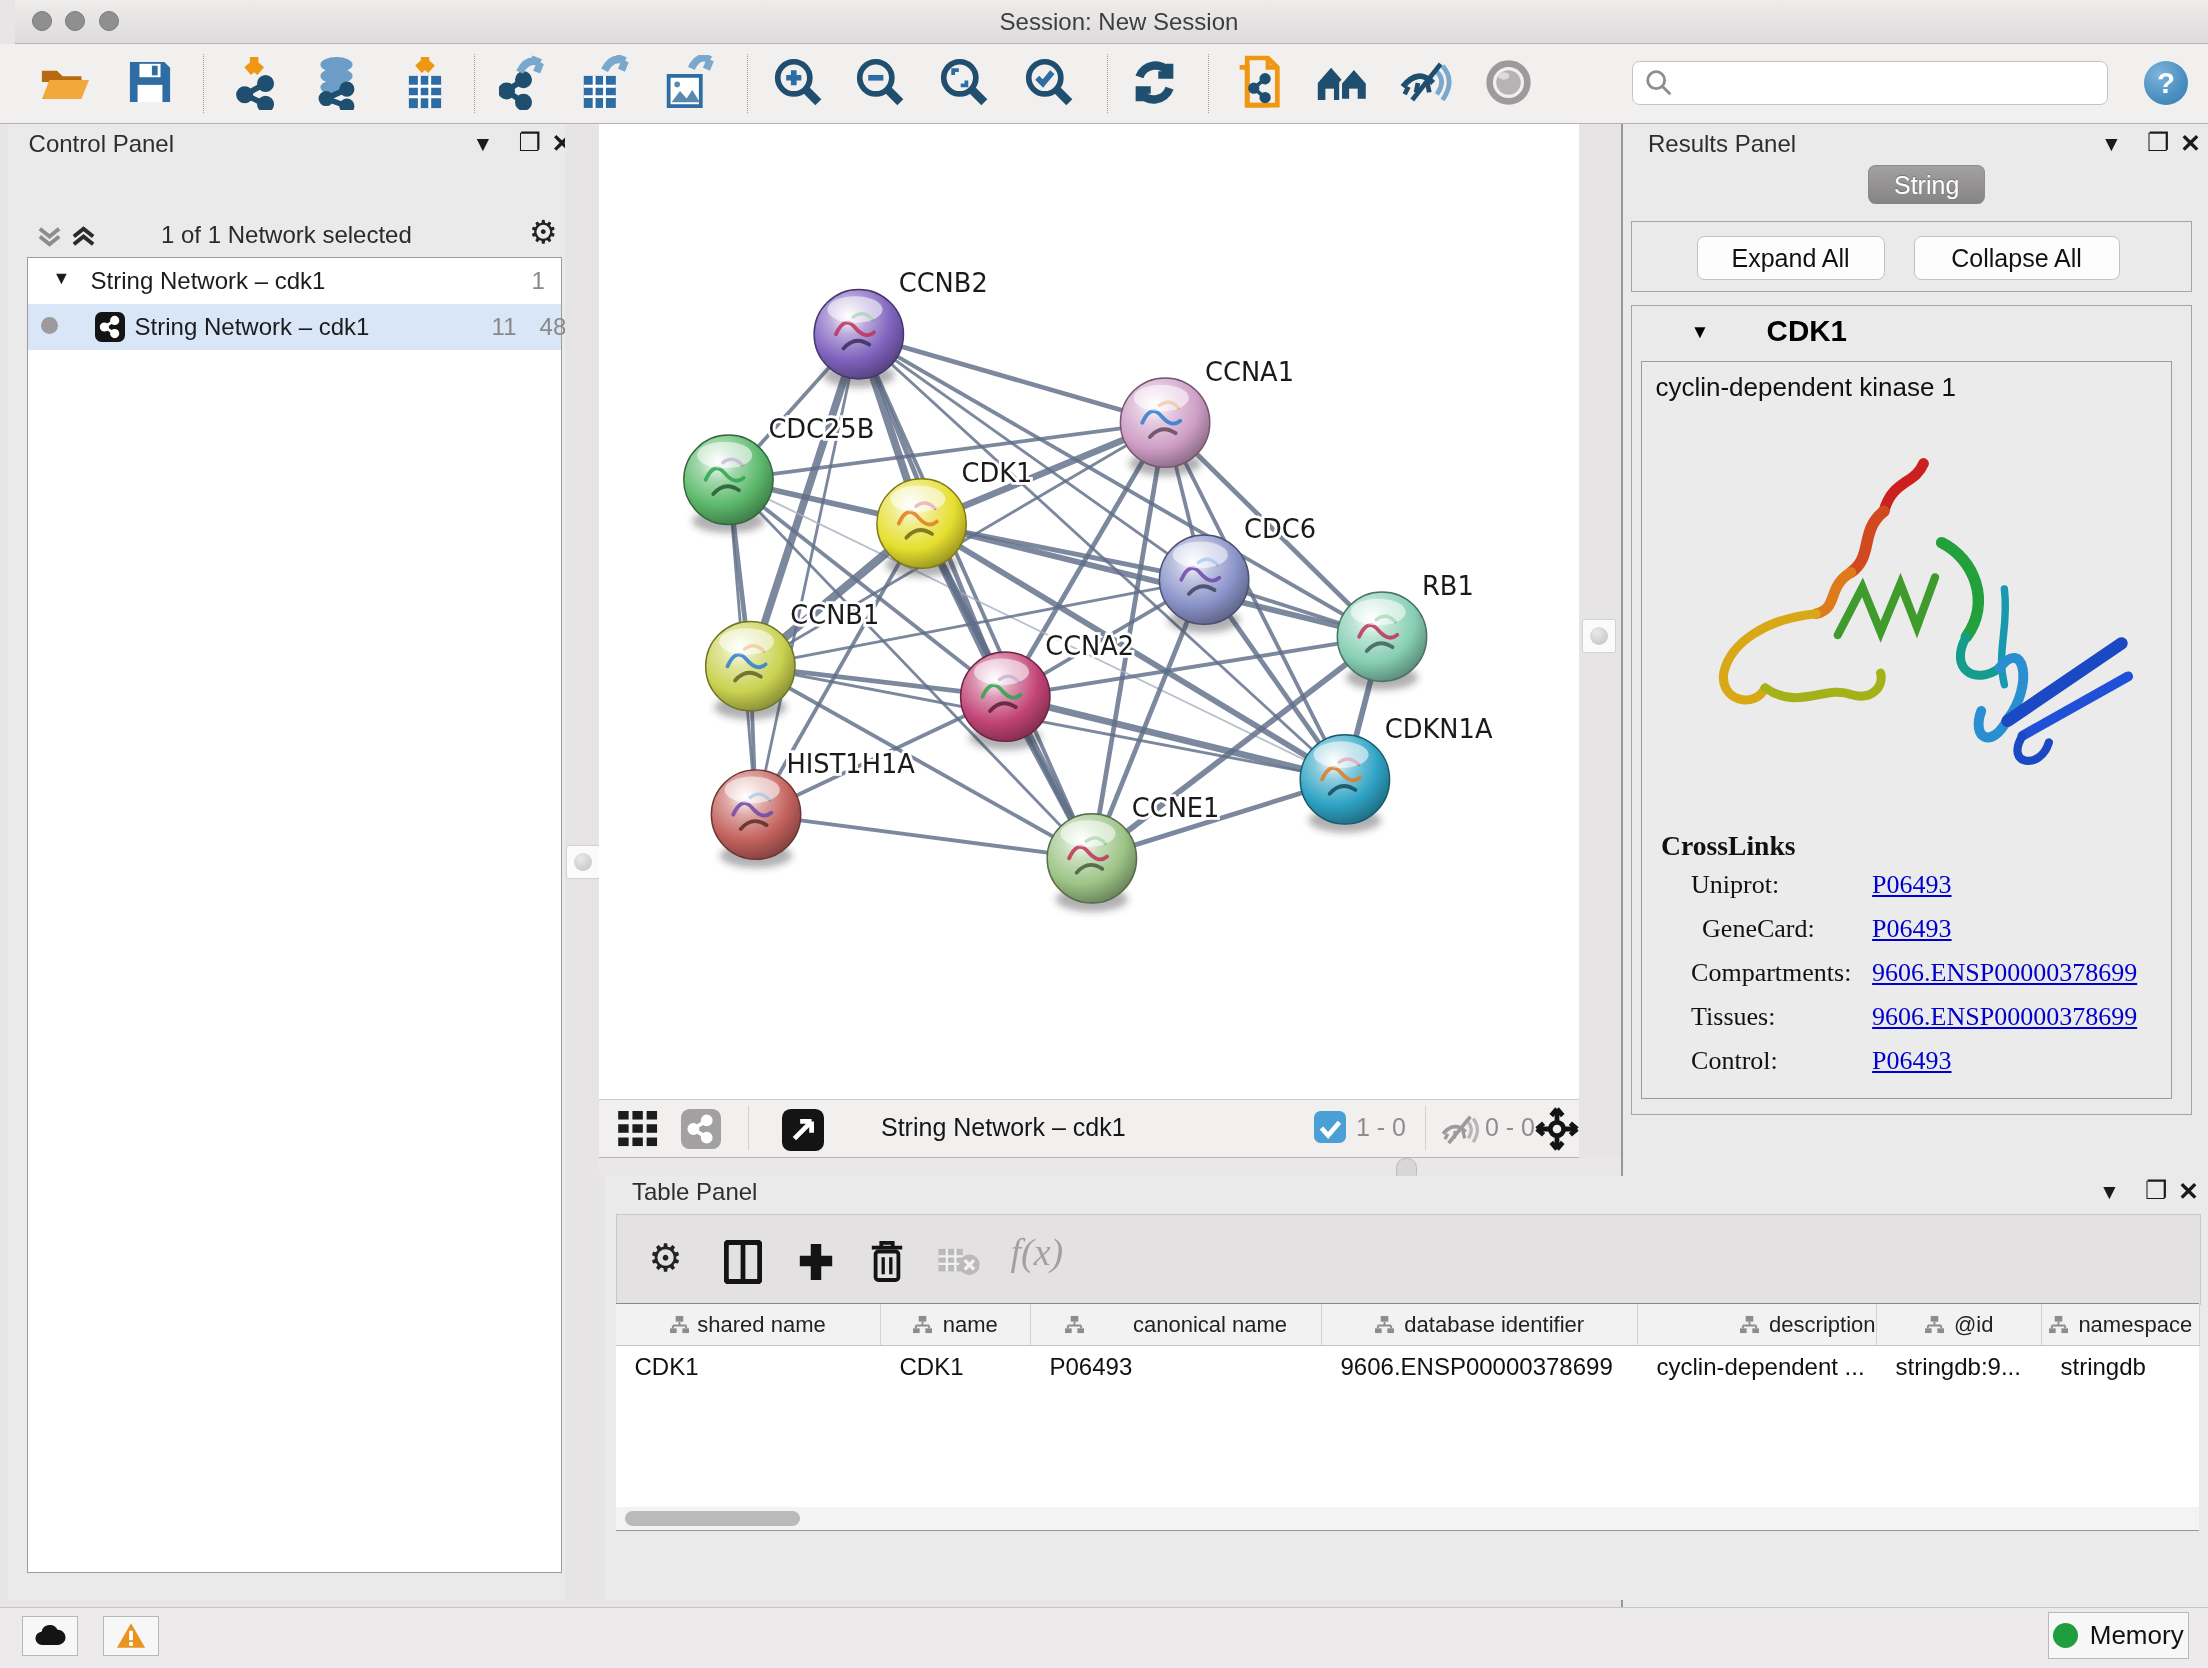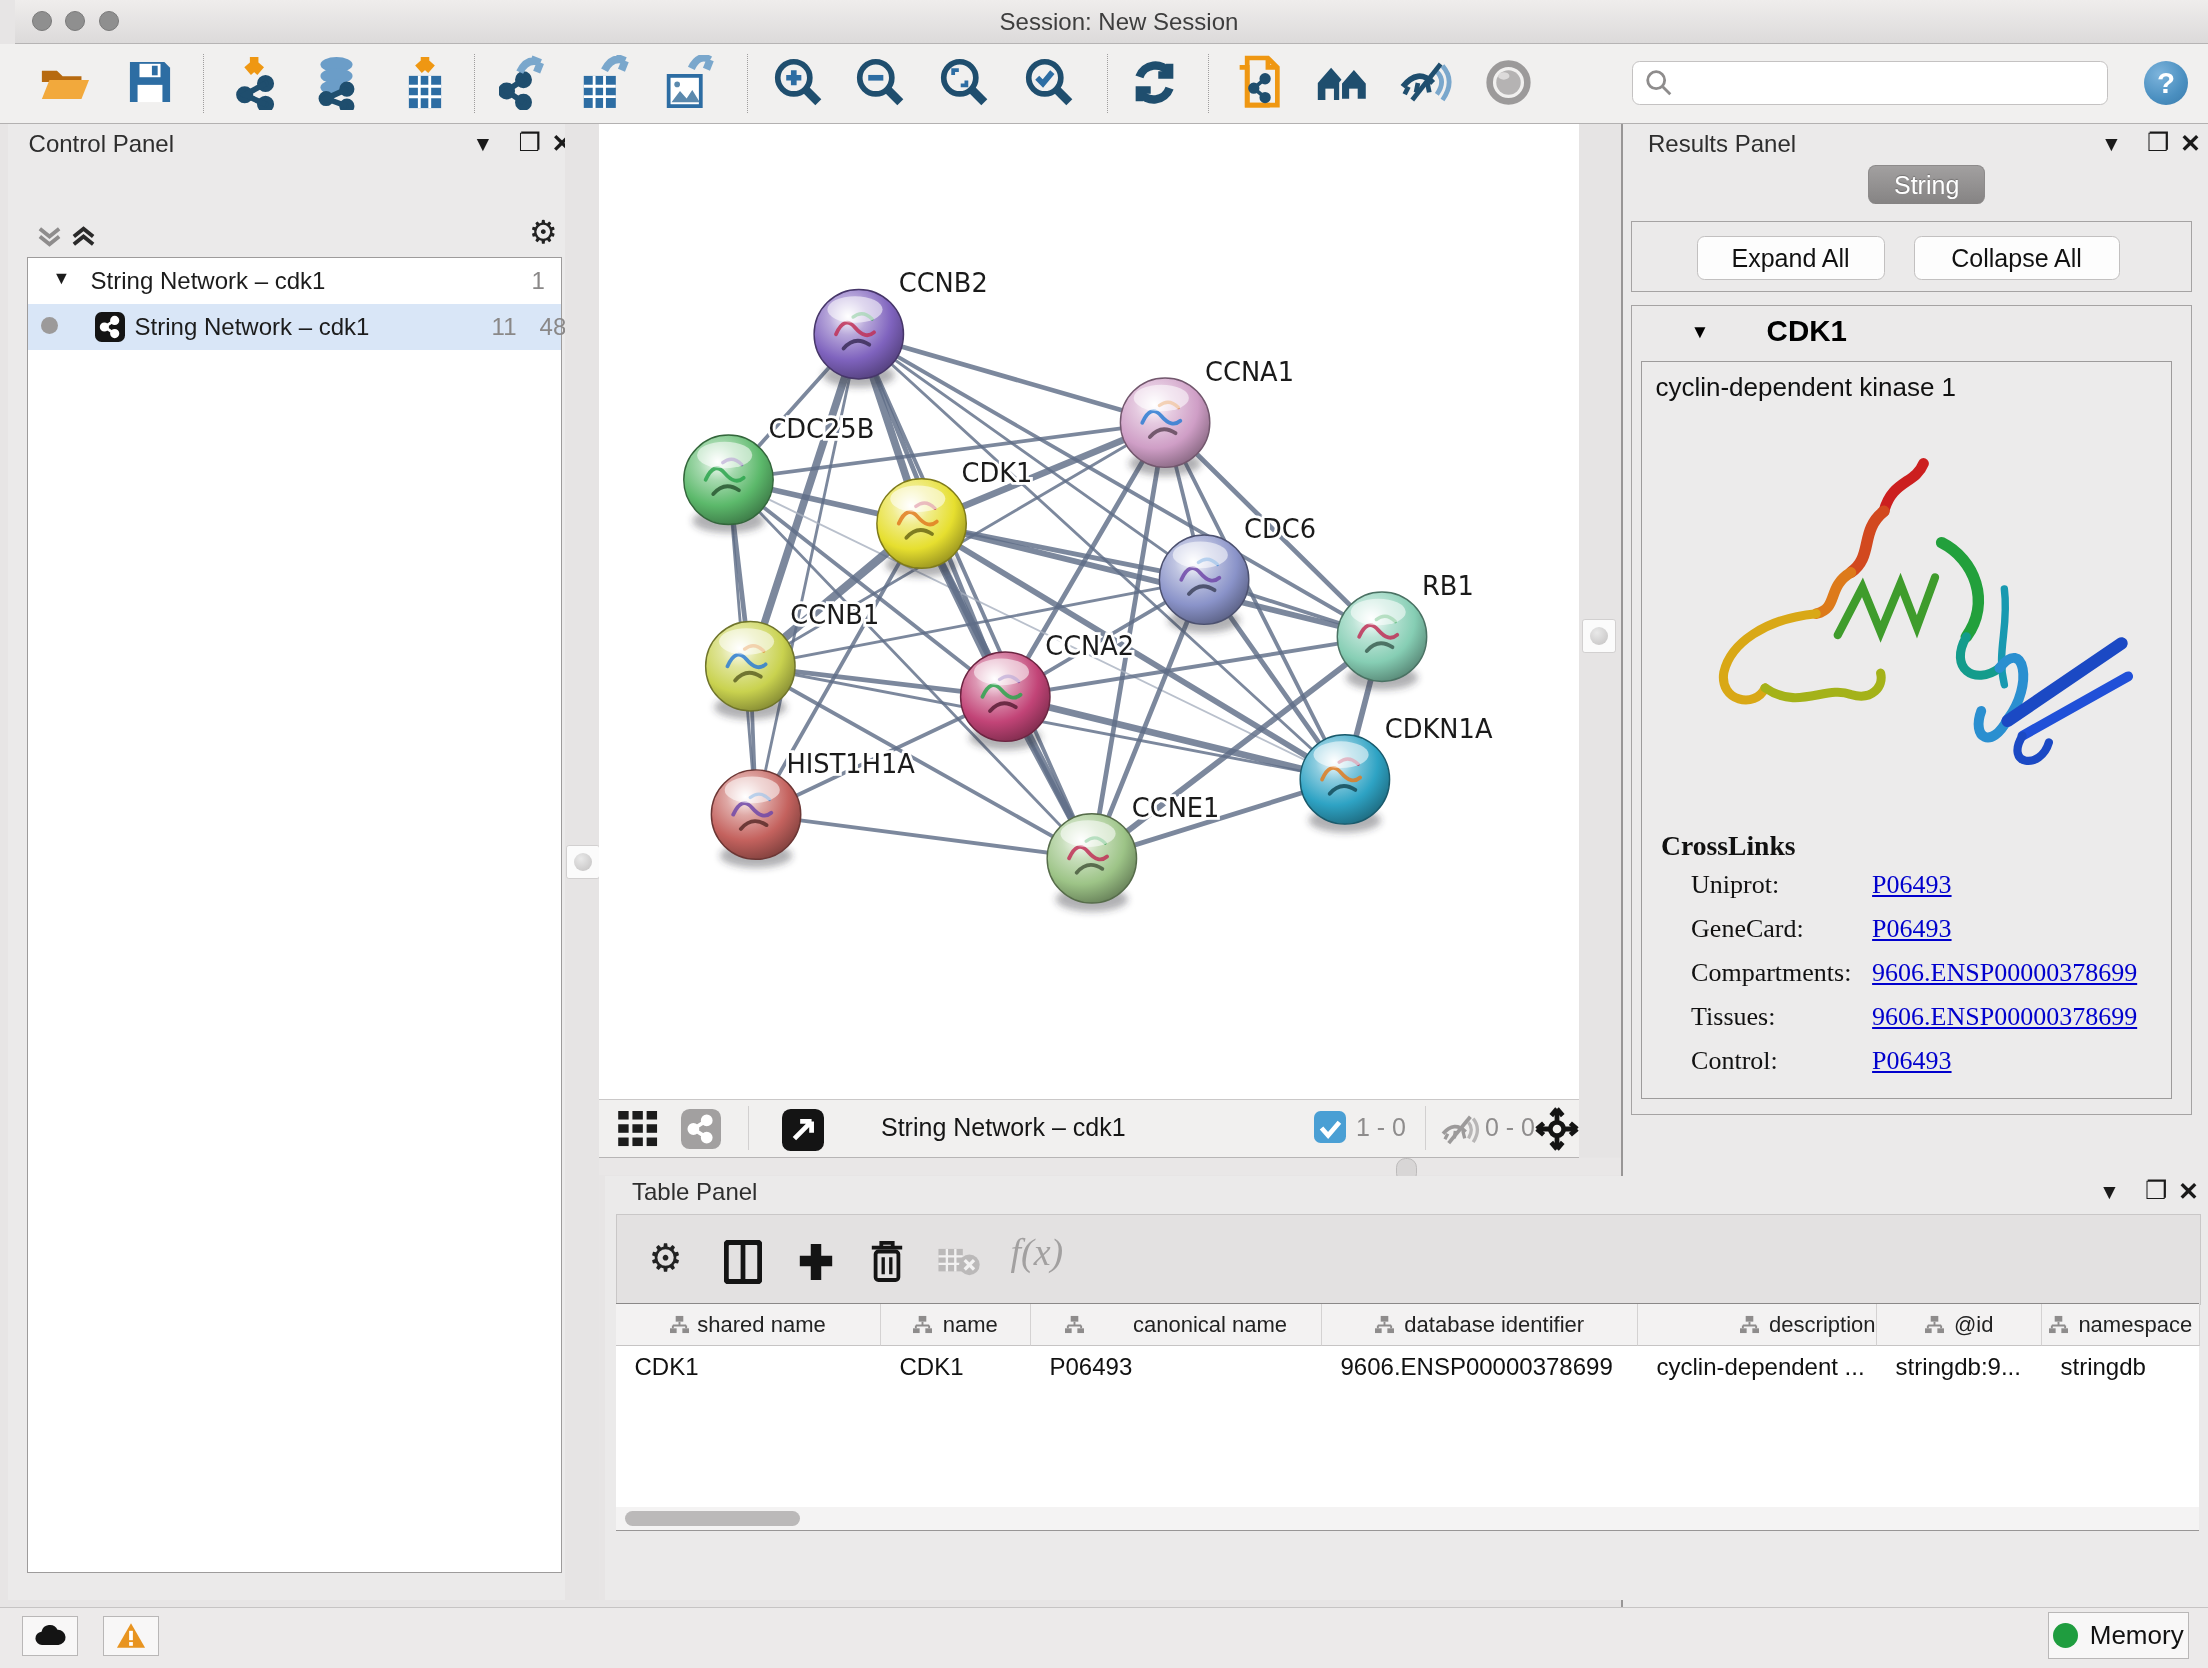--- a/index.html
+++ b/index.html
@@ -286,20 +286,21 @@
   <div class="abs panel-ctl" style="left:544px;top:4.8px;font-weight:bold;font-size:25px">✕</div>
 
 
   <div id="cp-subhead" class="abs">
     <svg class="abs" style="left:15px;top:7.6px" width="27" height="27" viewBox="0 0 28 28">
         <path d="M4 6 l10 8 10 -8 M4 14 l10 8 10 -8" stroke="#8e8c8c" stroke-width="4" fill="none"></path>
       </svg>
     <svg class="abs" style="left:49px;top:7.6px" width="27" height="27" viewBox="0 0 28 28">
         <path d="M4 22 l10 -8 10 8 M4 14 l10 -8 10 8" stroke="#2a2a2a" stroke-width="4" fill="none"></path>
       </svg>
+    <div class="abs" style="left:0;width:100%;text-align:center;top:5.7px">1 of 1 Network selected</div>
     <div class="abs" style="left:508px;top:-1.9px;font-size:32px;color:#222;font-family:'DejaVu Sans',sans-serif">⚙</div>
   </div>
 
   <div id="cp-tree" class="abs">
     <div class="tree-row">
       <span class="abs" style="left:25px;top:9.5px;font-size:18px">▼</span>
       <span class="abs" style="left:63px;top:8.6px">String Network – cdk1</span>
       <span class="abs num" style="left:504px;top:8.6px">1</span>
     </div>
     <div class="tree-row sel">
@@ -650,21 +651,21 @@
         </g>
       </svg>
 
       <div class="abs serif" style="left:19px;top:468px;font-size:27.6px;font-weight:bold;color:#111">CrossLinks</div>
       <div id="crosslinks" class="abs" style="left:0;top:502px;width:529px">
           <div style="position: relative; height: 44px;">
             <span class="serif xl-label abs" style="left: 49px; top: 5.7px;">Uniprot:</span>
             <a class="serif xl-link abs" style="left: 230px; top: 5.7px;">P06493</a>
           </div>
           <div style="position: relative; height: 44px;">
-            <span class="serif xl-label abs" style="left: 49px; top: 5.7px;">GeneCard:</span>
+            <span class="serif xl-label abs" style="left: 60px; top: 5.7px;">GeneCard:</span>
             <a class="serif xl-link abs" style="left: 230px; top: 5.7px;">P06493</a>
           </div>
           <div style="position: relative; height: 44px;">
             <span class="serif xl-label abs" style="left: 49px; top: 5.7px;">Compartments:</span>
             <a class="serif xl-link abs" style="left: 230px; top: 5.7px;">9606.ENSP00000378699</a>
           </div>
           <div style="position: relative; height: 44px;">
             <span class="serif xl-label abs" style="left: 49px; top: 5.7px;">Tissues:</span>
             <a class="serif xl-link abs" style="left: 230px; top: 5.7px;">9606.ENSP00000378699</a>
           </div>

